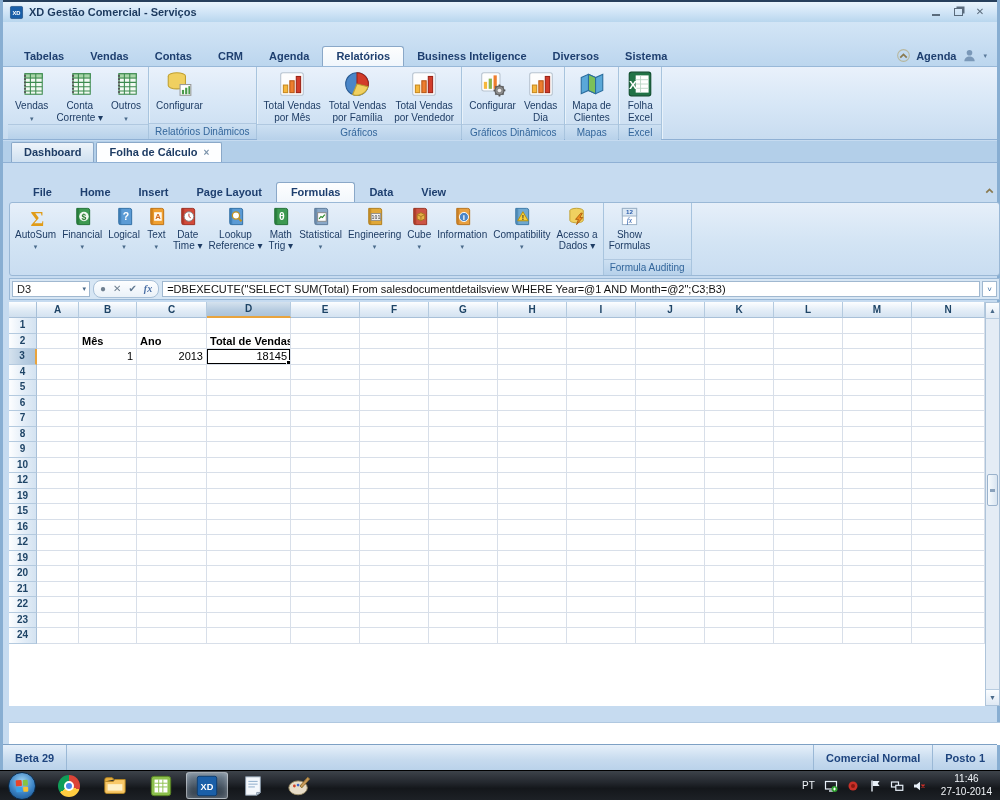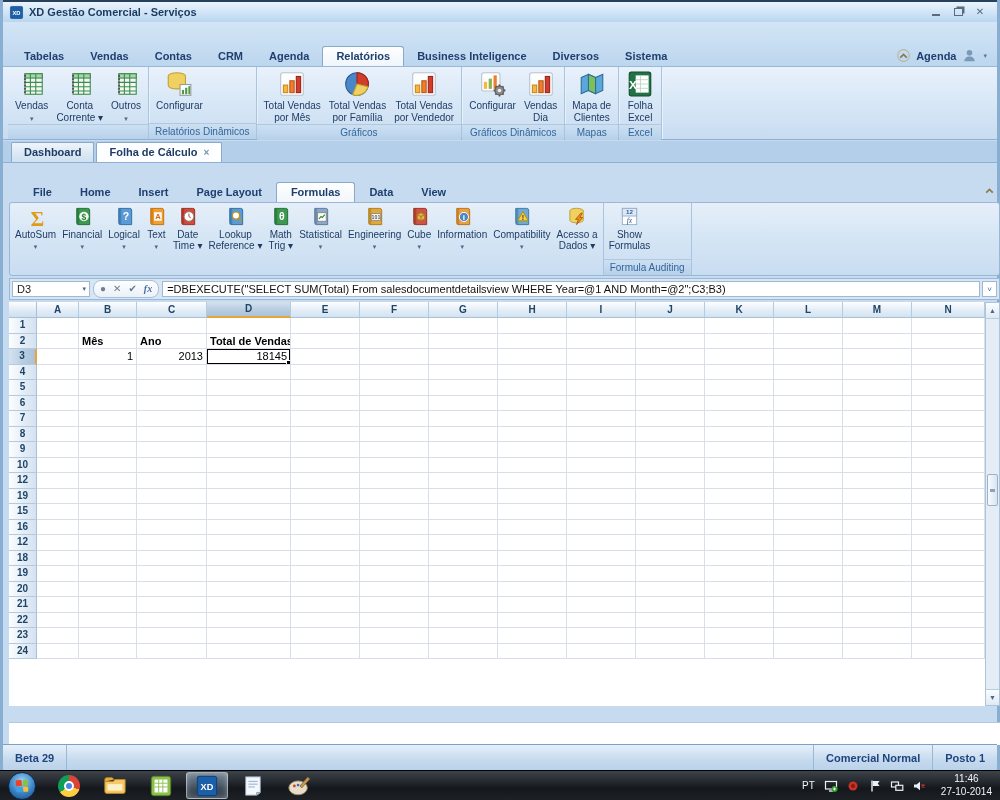--- a/index.html
+++ b/index.html
@@ -743,37 +743,20 @@
           <div class="cell" style="width: 69px;"></div>
           <div class="cell" style="width: 69px;"></div>
           <div class="cell" style="width: 69px;"></div>
           <div class="cell" style="width: 69px;"></div>
           <div class="cell" style="width: 69px;"></div>
           <div class="cell" style="width: 69px;"></div>
           <div class="cell" style="width: 73px;"></div>
         </div>
         <div class="grow">
           <div class="rh">12</div>
-          <div class="cell" style="width: 42px;"></div>
-          <div class="cell" style="width: 58px;"></div>
-          <div class="cell" style="width: 70px;"></div>
-          <div class="cell" style="width: 84px;"></div>
-          <div class="cell" style="width: 69px;"></div>
-          <div class="cell" style="width: 69px;"></div>
-          <div class="cell" style="width: 69px;"></div>
-          <div class="cell" style="width: 69px;"></div>
-          <div class="cell" style="width: 69px;"></div>
-          <div class="cell" style="width: 69px;"></div>
-          <div class="cell" style="width: 69px;"></div>
-          <div class="cell" style="width: 69px;"></div>
-          <div class="cell" style="width: 69px;"></div>
-          <div class="cell" style="width: 73px;"></div>
-        </div>
-        <div class="grow">
-          <div class="rh">18</div>
           <div class="cell" style="width: 42px;"></div>
           <div class="cell" style="width: 58px;"></div>
           <div class="cell" style="width: 70px;"></div>
           <div class="cell" style="width: 84px;"></div>
           <div class="cell" style="width: 69px;"></div>
           <div class="cell" style="width: 69px;"></div>
           <div class="cell" style="width: 69px;"></div>
           <div class="cell" style="width: 69px;"></div>
           <div class="cell" style="width: 69px;"></div>
           <div class="cell" style="width: 69px;"></div>

